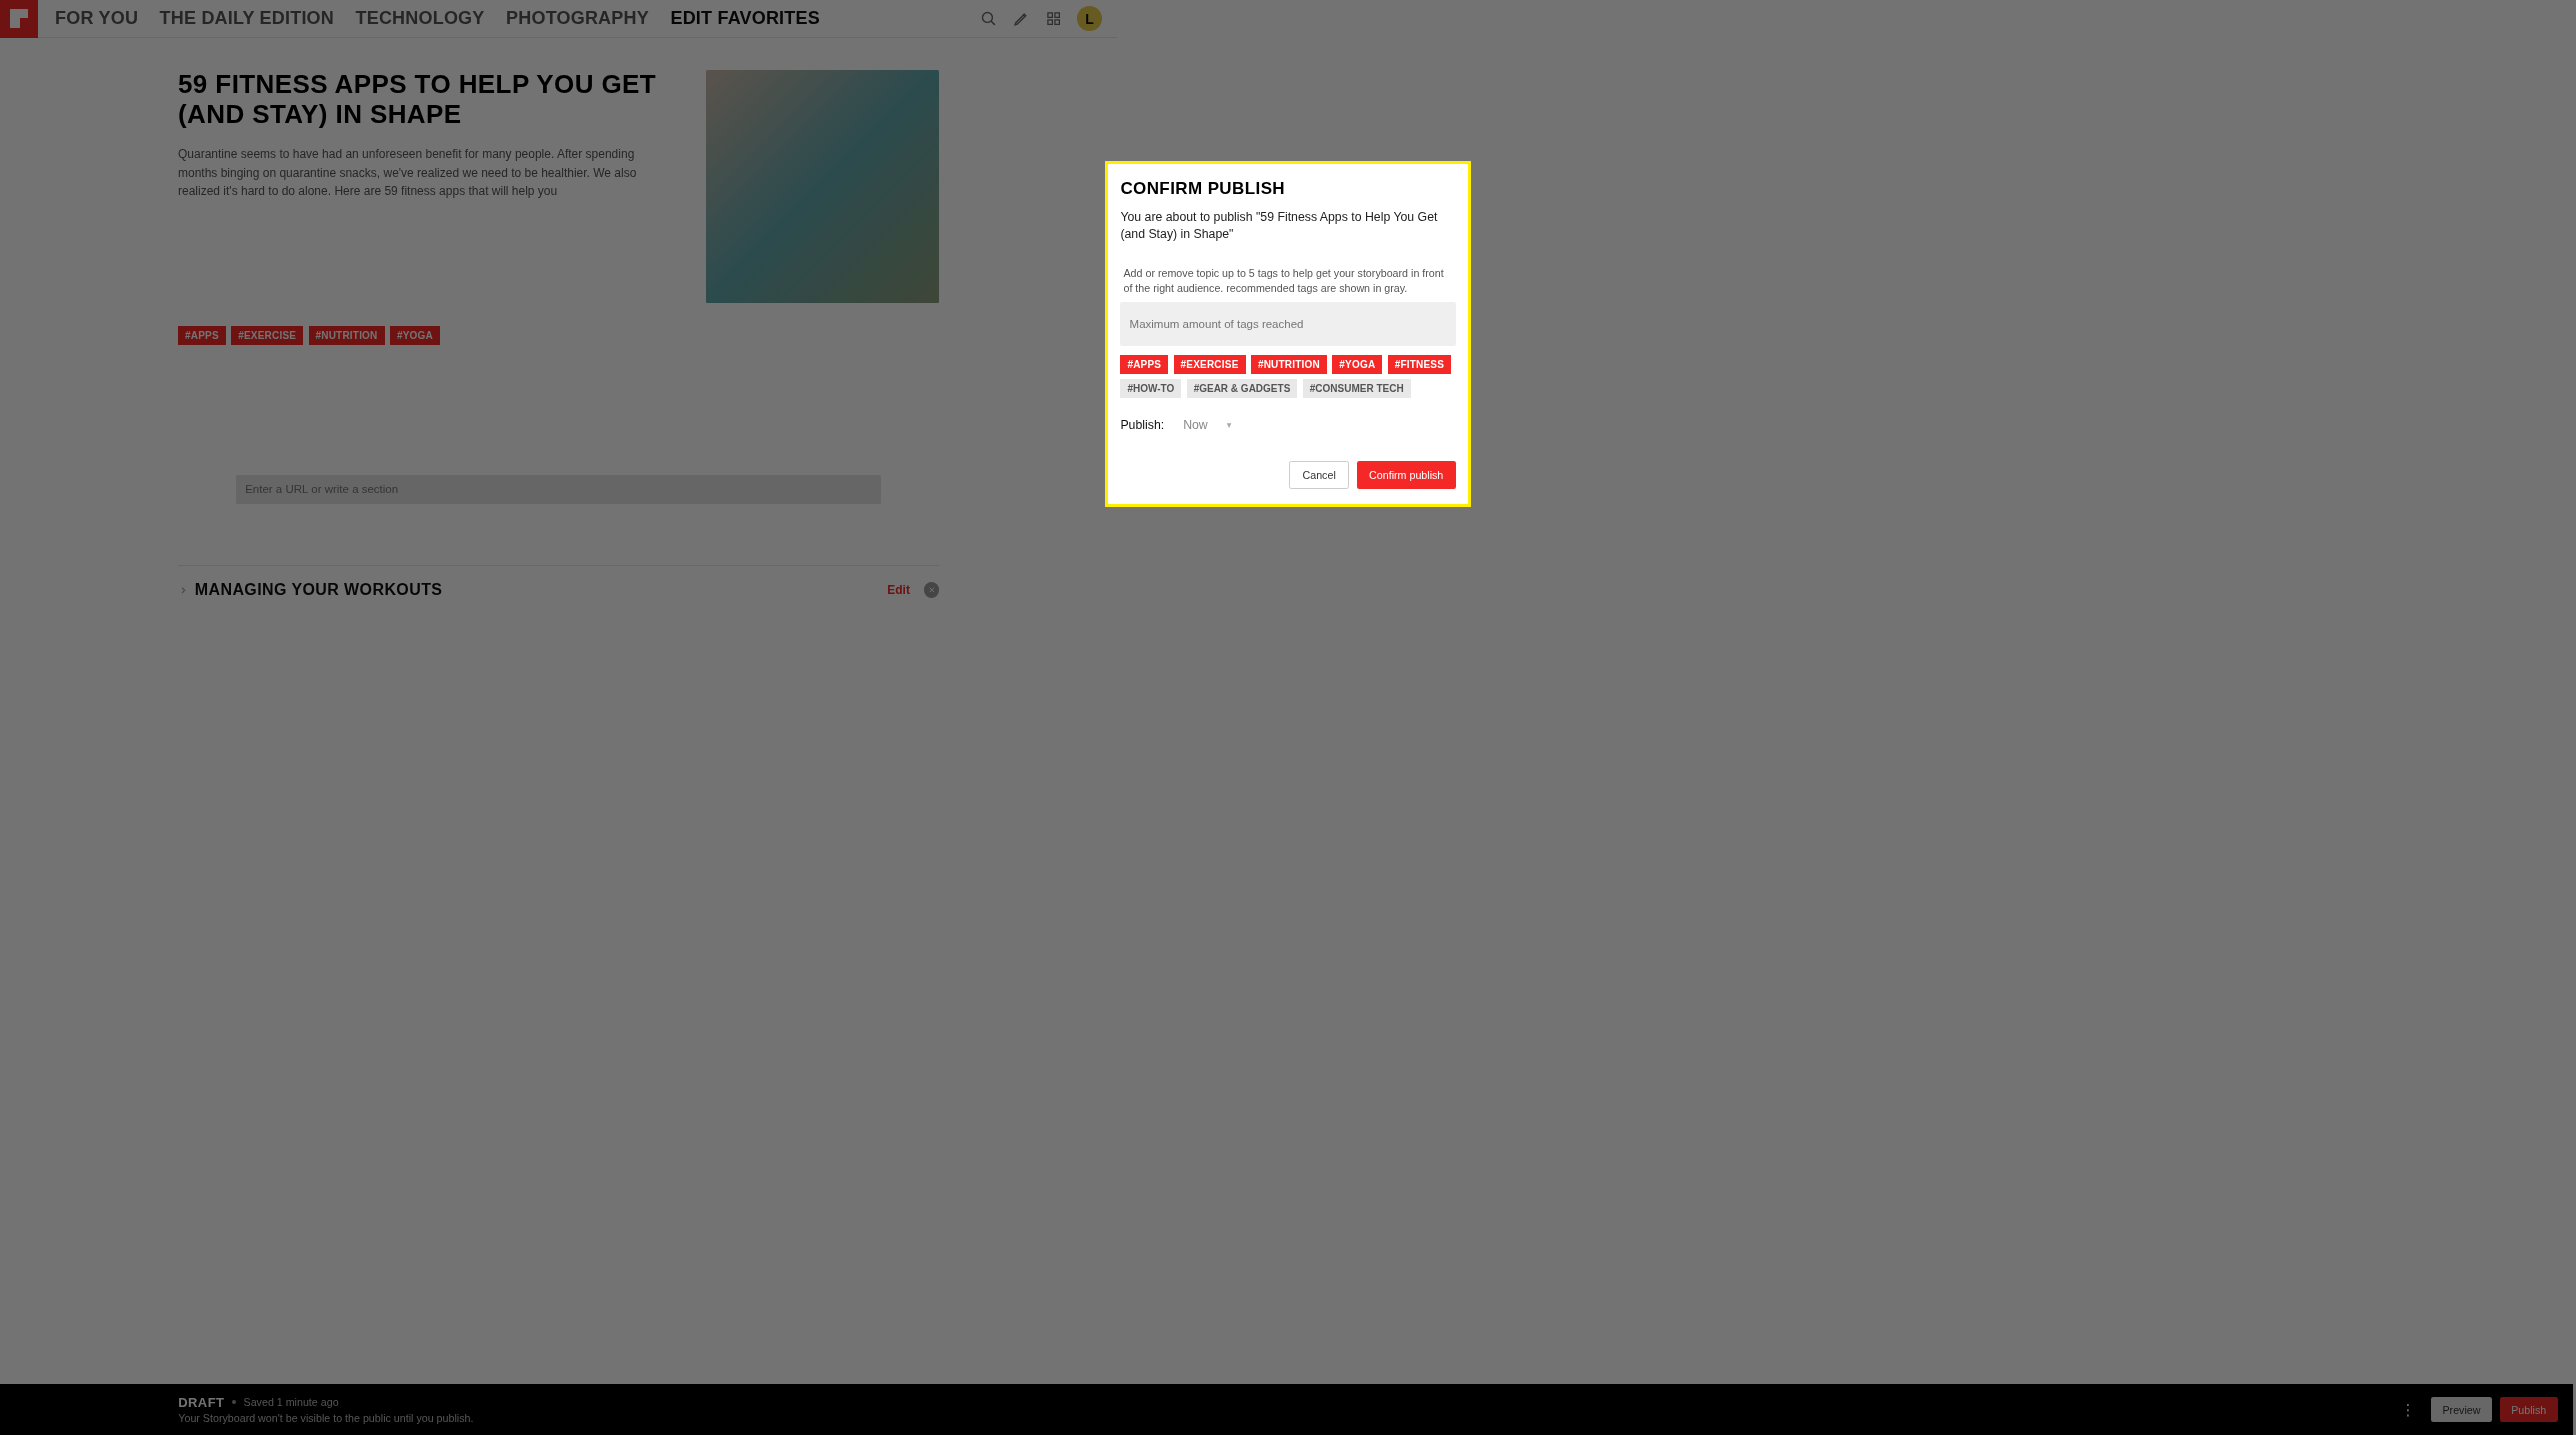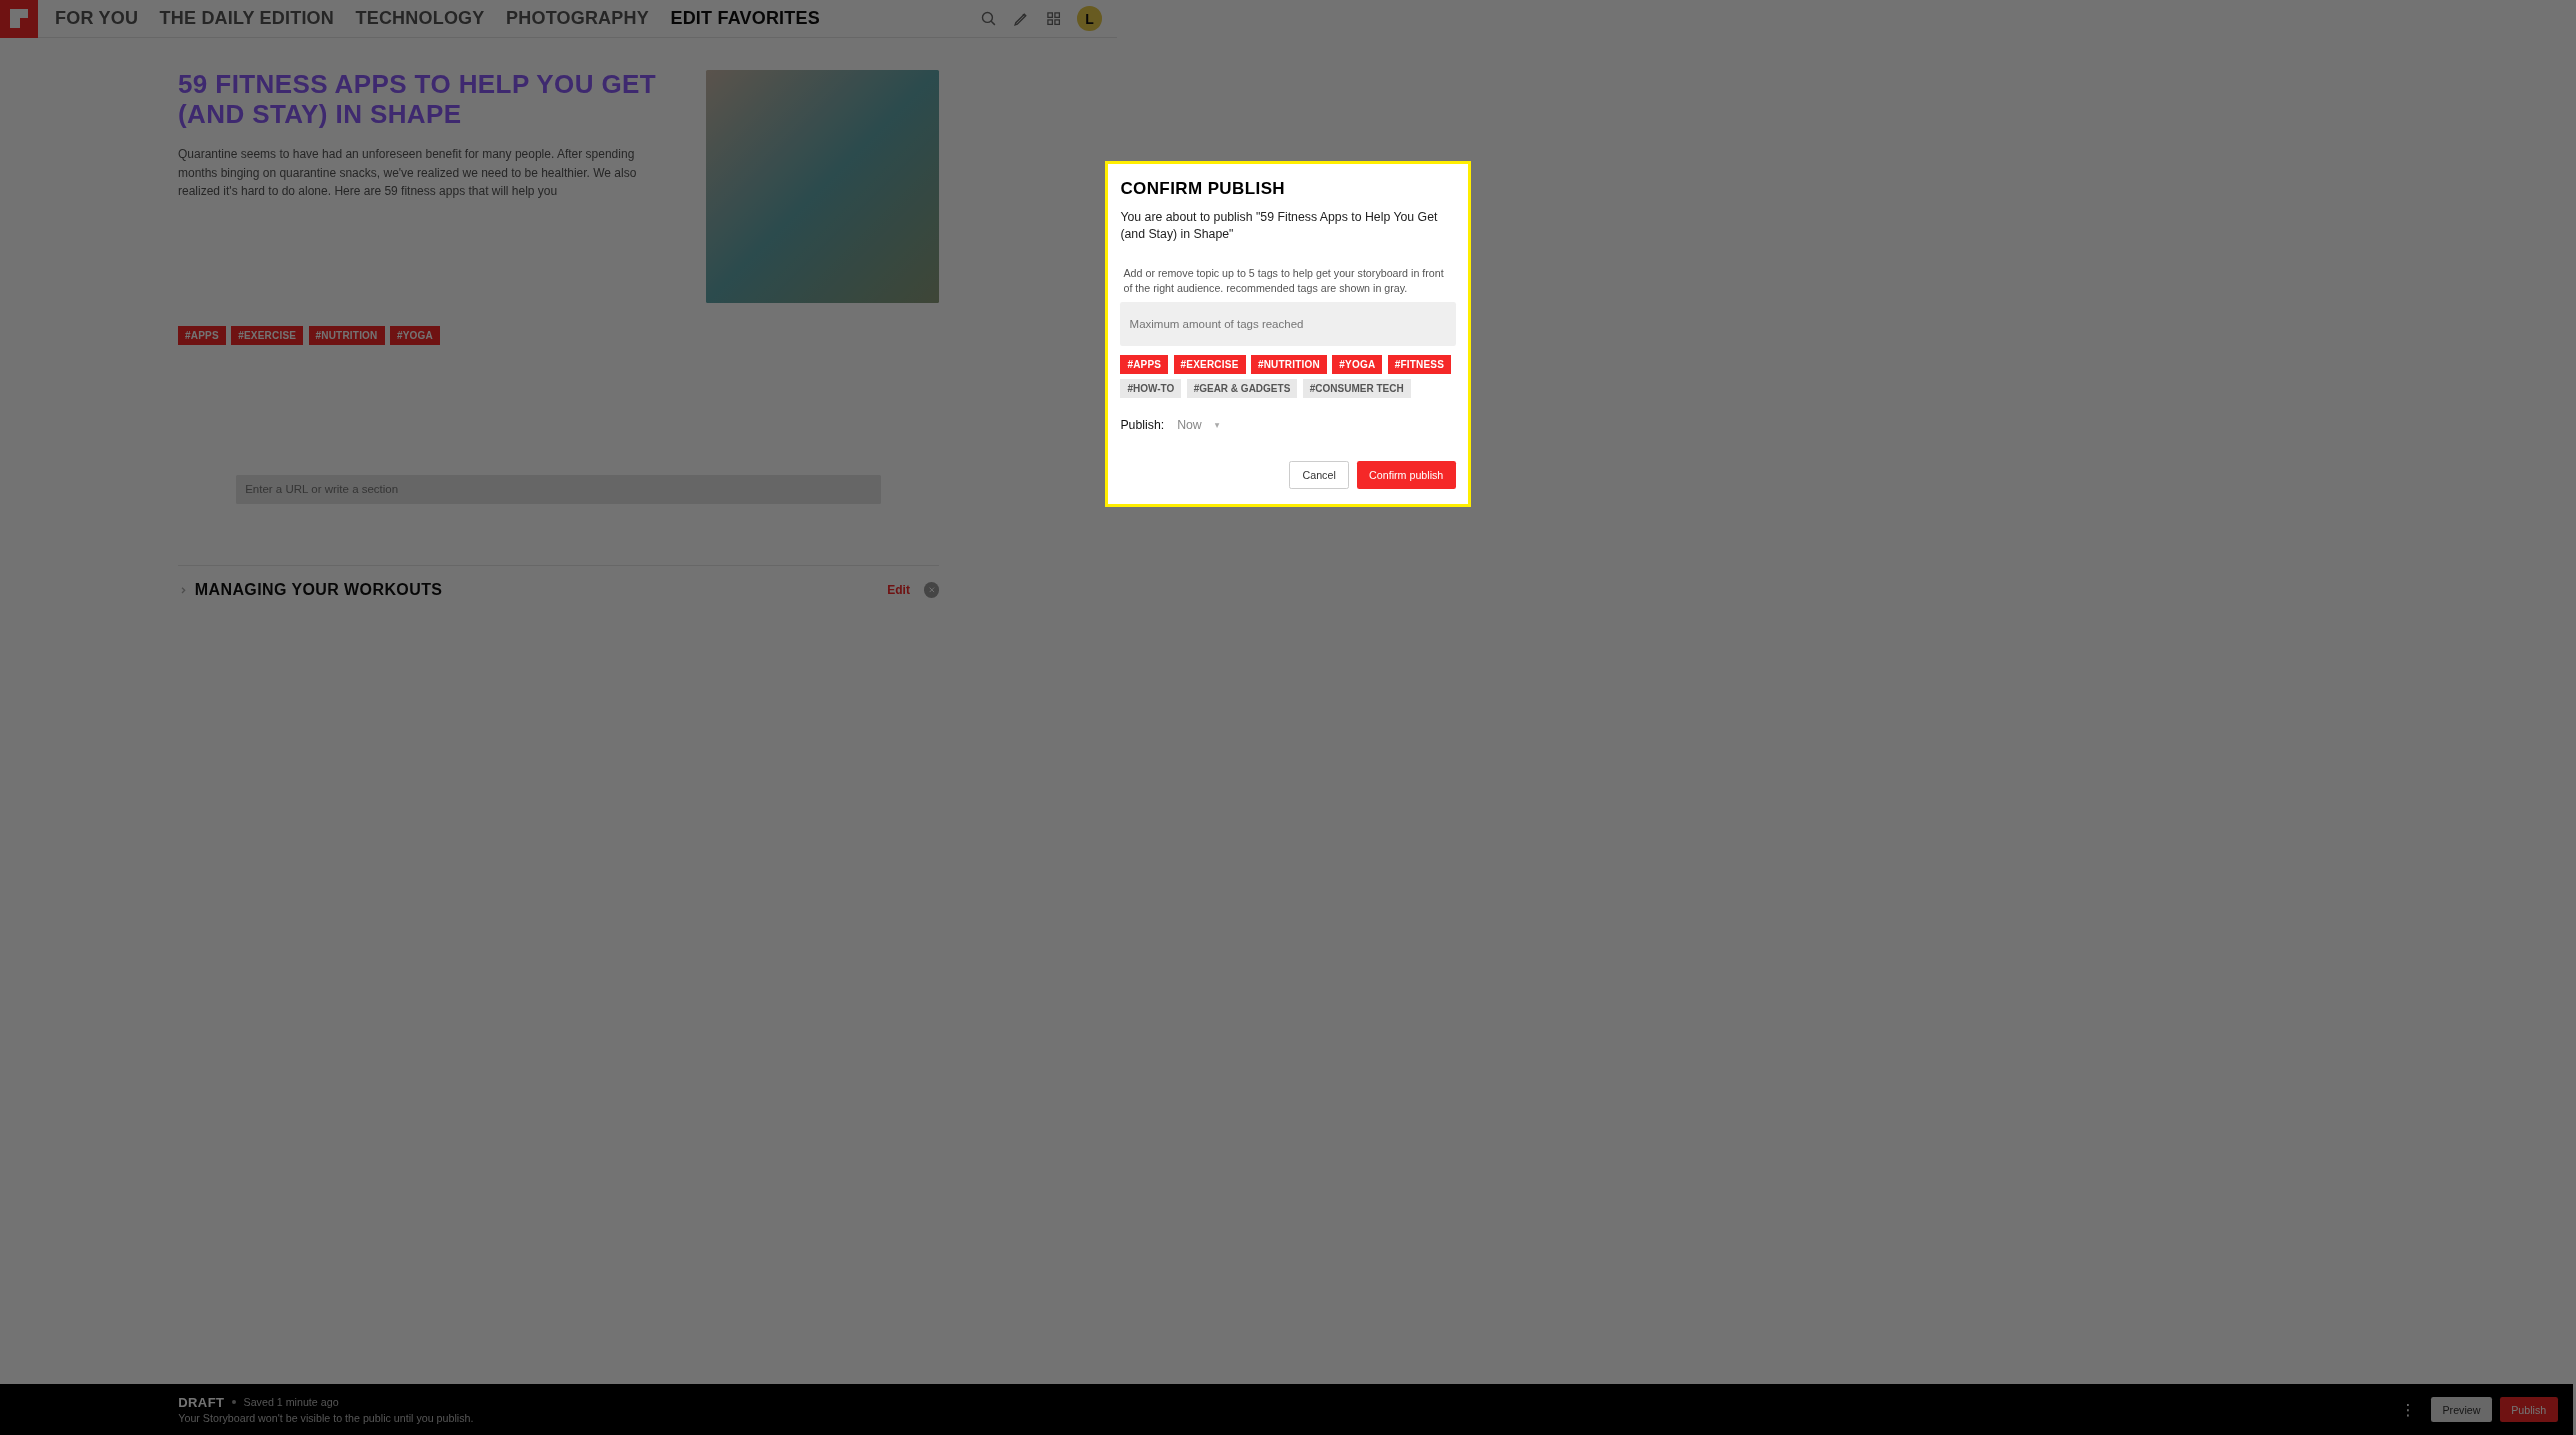--- a/index.html
+++ b/index.html
@@ -16,21 +16,21 @@
 .nav-item.strong { color: #111; }
 .nav-right { position: absolute; right: 15.3px; display: flex; align-items: center; gap: 15.3px; }
 .icon-btn { width: 17px; height: 17px; color: #666; cursor: pointer; display: flex; align-items: center; justify-content: center; }
 .avatar { width: 24.5px; height: 24.5px; border-radius: 50%; background: #e6c94a; display: flex; align-items: center; justify-content: center; font-weight: 900; font-size: 14px; color: #111; cursor: pointer; }
 
 
 .main { position: absolute; top: 38px; left: 0; right: 0; bottom: 0; overflow: auto; padding-bottom: 77px; }
 .container { max-width: 761px; margin: 0 auto; padding-top: 32px; }
 .hero { display: flex; gap: 23px; position: relative; }
 .hero-text { flex: 1; }
-.article-title { font-size: 26px; font-weight: 900; letter-spacing: 0.4px; line-height: 1.15; color: #8b5cf6; margin-bottom: 15.3px; }
+.article-title { font-size: 26px; font-weight: 900; letter-spacing: 0.4px; line-height: 1.15; color: #000000; margin-bottom: 15.3px; }
 .article-excerpt { font-size: 12px; color: #555; line-height: 1.55; max-width: 498px; }
 .hero-image { width: 233px; height: 233px; background: linear-gradient(135deg, #c8b8a8 0%, #61a6ab 50%, #8b9b7a 100%); border-radius: 1.5px; flex-shrink: 0; }
 
 .tag-row { margin-top: 23px; display: flex; gap: 5.4px; flex-wrap: wrap; }
 .tag { background: #f52828; color: #fff; font-size: 10px; font-weight: 700; padding: 3.8px 7px; letter-spacing: 0.2px; }
 .tag-gray { background: #e8e8e8; color: #555; font-size: 10px; font-weight: 600; padding: 3.8px 7px; }
 
 .url-input-wrap { margin-top: 130px; padding: 0 58px; }
 .url-input { width: 100%; height: 29px; background: #e2e2e2; border: none; border-radius: 1.5px; padding: 0 9.2px; font-size: 11.5px; color: #777; }
 
@@ -57,21 +57,21 @@
 
 
 .overlay { position: fixed; inset: 0; background: rgba(0,0,0,0.55); z-index: 100; display: flex; align-items: flex-start; justify-content: center; padding-top: 161px; }
 .modal-outer { background: #ffee00; padding: 3.1px; width: 366px; }
 .modal { background: #fff; padding: 15.3px 12.3px; }
 .modal-title { font-size: 17px; font-weight: 900; letter-spacing: 0.4px; margin-bottom: 9.2px; }
 .modal-sub { font-size: 12.3px; line-height: 1.4; color: #222; margin-bottom: 23px; }
 .modal-help { font-size: 10.7px; color: #555; line-height: 1.4; padding: 0 3.1px; margin-bottom: 6.1px; }
 .modal-input { width: 100%; height: 44px; background: #efefef; border: none; border-radius: 2.3px; padding: 0 9.2px; font-size: 11.5px; color: #888; margin-bottom: 9.2px; }
 .modal-tags { display: flex; gap: 5.4px; flex-wrap: wrap; margin-bottom: 20px; }
-.publish-row { font-size: 12.3px; color: #111; display: flex; align-items: center; gap: 13px; margin-bottom: 29px; }
+.publish-row { font-size: 12.3px; color: #111; display: flex; align-items: center; gap: 19px; margin-bottom: 29px; }
 .publish-row .val { color: #888; }
 .publish-row .chev { color: #aaa; font-size: 9.2px; }
 .modal-actions { display: flex; justify-content: flex-end; gap: 7.7px; }
 .btn-cancel { background: #fff; border: 0.8px solid #ccc; color: #333; padding: 7px 12.3px; border-radius: 2.3px; font-size: 10.7px; cursor: pointer; }
 .btn-confirm { background: #f52828; color: #fff; padding: 7px 12.3px; border-radius: 2.3px; font-size: 10.7px; cursor: pointer; border: none; }
 
 svg { display: block; }
 </style>
 </head>
 <body>

